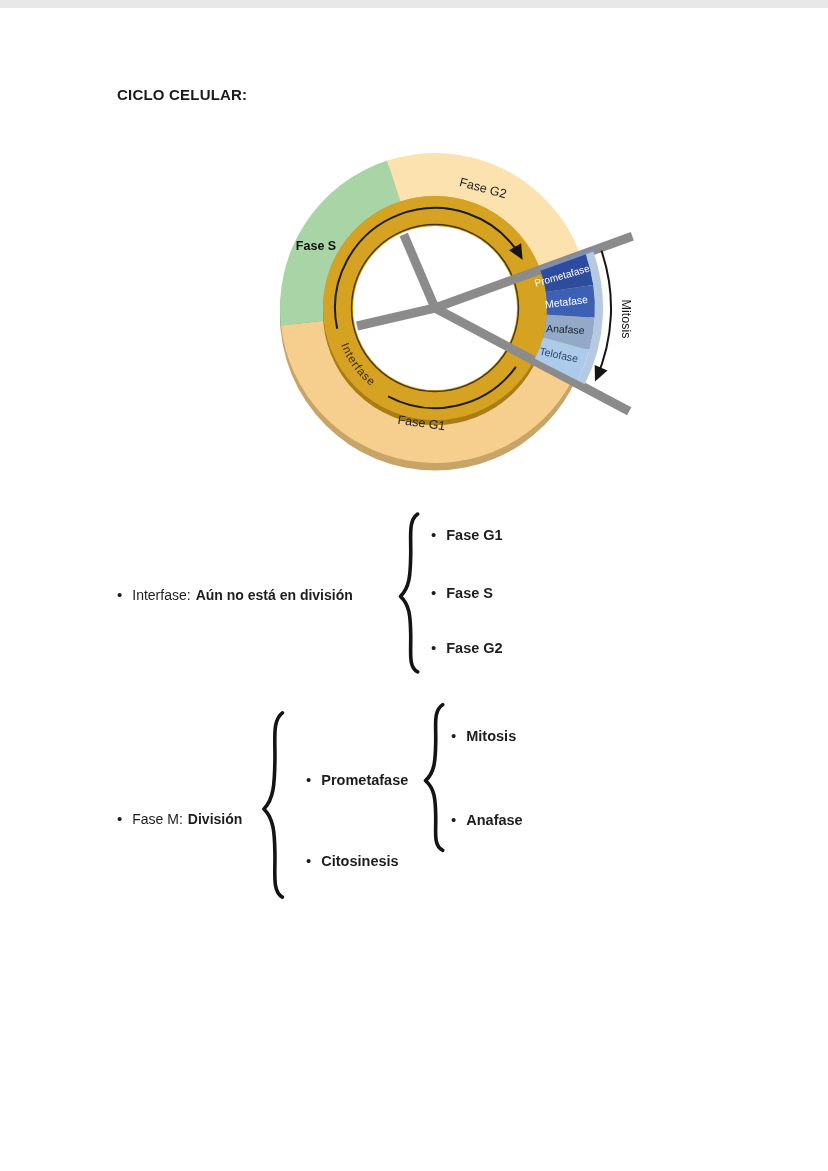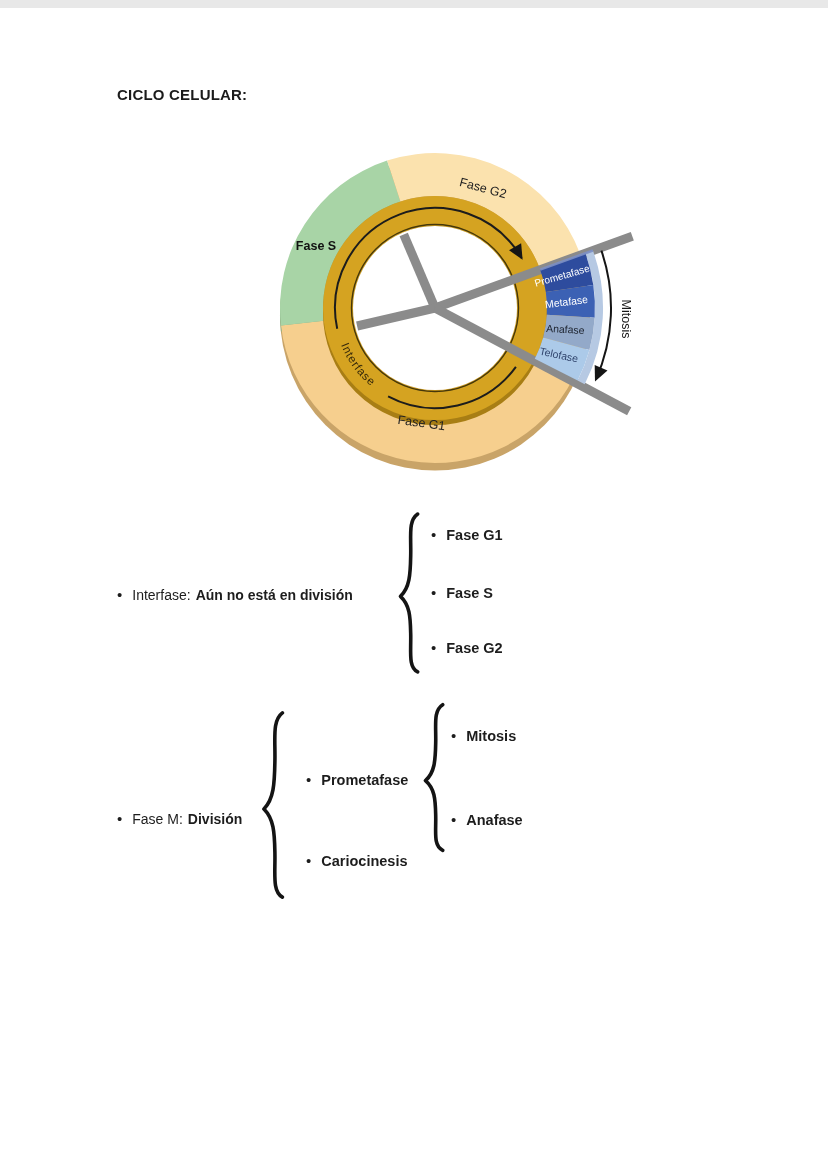--- a/index.html
+++ b/index.html
@@ -120,21 +120,21 @@
   <svg class="brace" style="left:257px;top:699px;width:30px;height:196px" viewBox="0 0 26 100" preserveAspectRatio="none">
     <path d="M22,3 C13,7 16,16 15.5,28 C15.2,39 14.5,47 6,52 C14.5,57 15.2,64 15.5,74 C16,85 13,94 22,97"></path>
   </svg>
 
   <div class="item bold" style="left:306px;top:762px">
     <span class="bullet">•</span>
     <span class="label">Prometafase</span>
   </div>
   <div class="item bold" style="left:306px;top:843px">
     <span class="bullet">•</span>
-    <span class="label">Cariocinesis</span>
+    <span class="label">Citosinesis</span>
   </div>
 
   <svg class="brace" style="left:419px;top:692px;width:28px;height:155px" viewBox="0 0 26 100" preserveAspectRatio="none">
     <path d="M22,3 C13,7 16,16 15.5,28 C15.2,39 14.5,47 6,52 C14.5,57 15.2,64 15.5,74 C16,85 13,94 22,97"></path>
   </svg>
 
   <div class="item bold" style="left:451px;top:718px">
     <span class="bullet">•</span>
     <span class="label">Mitosis</span>
   </div>

